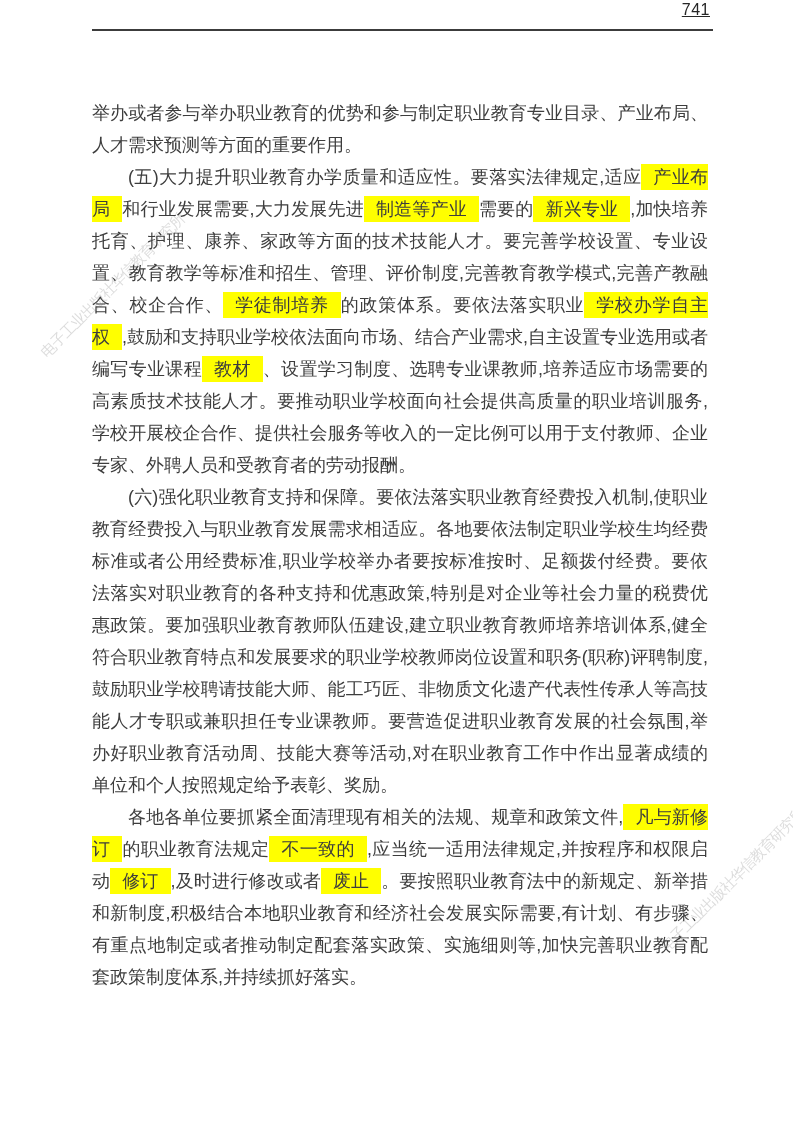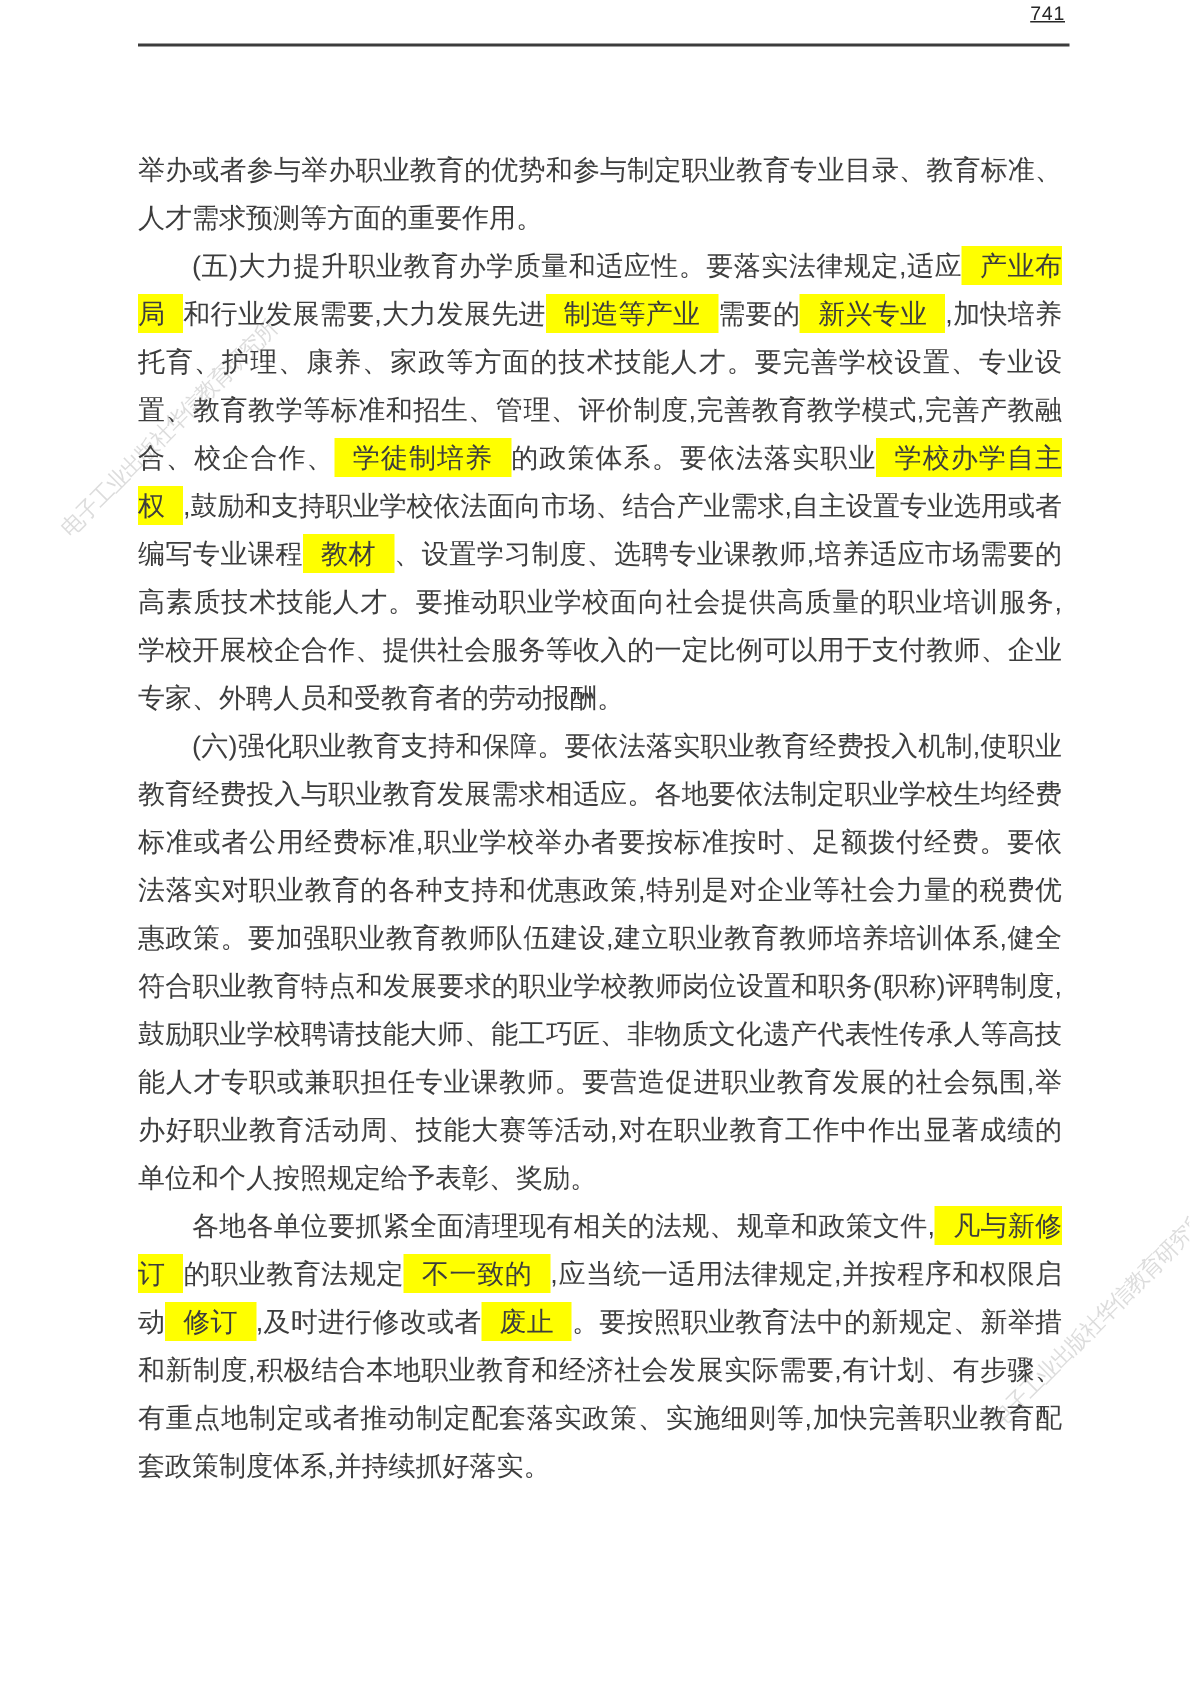--- a/index.html
+++ b/index.html
@@ -12,21 +12,21 @@
     position: relative;
     width: 793px;
     height: 1122px;
     background: #ffffff;
     overflow: hidden;
   }
   .page-number {
     position: absolute;
     top: 1px;
     right: 83px;
-    font-size: 13px;
+    font-size: 16px;
     letter-spacing: 0.5px;
     color: #262626;
     z-index: 2;
     text-decoration: underline;
   }
   .header-rule {
     position: absolute;
     left: 92px;
     top: 29px;
     width: 621px;
@@ -77,19 +77,19 @@
 
   <div class="watermark wm1">电子工业出版社华信教育研究所</div>
 
   <div class="watermark wm2">电子工业出版社华信教育研究所</div>
 
   <div class="page-number">741</div>
 
   <div class="header-rule"></div>
 
   <main class="content" id="document-body">
-      <p><span>举办或者参与举办职业教育的优势和参与制定职业教育专业目录、教育标准、人才需求预测等方面的重要作用。</span></p>
+      <p><span>举办或者参与举办职业教育的优势和参与制定职业教育专业目录、产业布局、人才需求预测等方面的重要作用。</span></p>
       <p class="indent"><span>(五)大力提升职业教育办学质量和适应性。要落实法律规定,适应</span><mark style="background: rgb(255, 255, 0);">产业布局</mark><span>和行业发展需要,大力发展先进</span><mark style="background: rgb(255, 255, 0);">制造等产业</mark><span>需要的</span><mark style="background: rgb(255, 255, 0);">新兴专业</mark><span>,加快培养托育、护理、康养、家政等方面的技术技能人才。要完善学校设置、专业设置、教育教学等标准和招生、管理、评价制度,完善教育教学模式,完善产教融合、校企合作、</span><mark style="background: rgb(255, 255, 0);">学徒制培养</mark><span>的政策体系。要依法落实职业</span><mark style="background: rgb(255, 255, 0);">学校办学自主权</mark><span>,鼓励和支持职业学校依法面向市场、结合产业需求,自主设置专业选用或者编写专业课程</span><mark style="background: rgb(255, 255, 0);">教材</mark><span>、设置学习制度、选聘专业课教师,培养适应市场需要的高素质技术技能人才。要推动职业学校面向社会提供高质量的职业培训服务,学校开展校企合作、提供社会服务等收入的一定比例可以用于支付教师、企业专家、外聘人员和受教育者的劳动报酬。</span></p>
       <p class="indent"><span>(六)强化职业教育支持和保障。要依法落实职业教育经费投入机制,使职业教育经费投入与职业教育发展需求相适应。各地要依法制定职业学校生均经费标准或者公用经费标准,职业学校举办者要按标准按时、足额拨付经费。要依法落实对职业教育的各种支持和优惠政策,特别是对企业等社会力量的税费优惠政策。要加强职业教育教师队伍建设,建立职业教育教师培养培训体系,健全符合职业教育特点和发展要求的职业学校教师岗位设置和职务(职称)评聘制度,鼓励职业学校聘请技能大师、能工巧匠、非物质文化遗产代表性传承人等高技能人才专职或兼职担任专业课教师。要营造促进职业教育发展的社会氛围,举办好职业教育活动周、技能大赛等活动,对在职业教育工作中作出显著成绩的单位和个人按照规定给予表彰、奖励。</span></p>
       <p class="indent"><span>各地各单位要抓紧全面清理现有相关的法规、规章和政策文件,</span><mark style="background: rgb(255, 255, 0);">凡与新修订</mark><span>的职业教育法规定</span><mark style="background: rgb(255, 255, 0);">不一致的</mark><span>,应当统一适用法律规定,并按程序和权限启动</span><mark style="background: rgb(255, 255, 0);">修订</mark><span>,及时进行修改或者</span><mark style="background: rgb(255, 255, 0);">废止</mark><span>。要按照职业教育法中的新规定、新举措和新制度,积极结合本地职业教育和经济社会发展实际需要,有计划、有步骤、有重点地制定或者推动制定配套落实政策、实施细则等,加快完善职业教育配套政策制度体系,并持续抓好落实。</span></p>
     </main>
 
 </div>
 
 </body></html>

